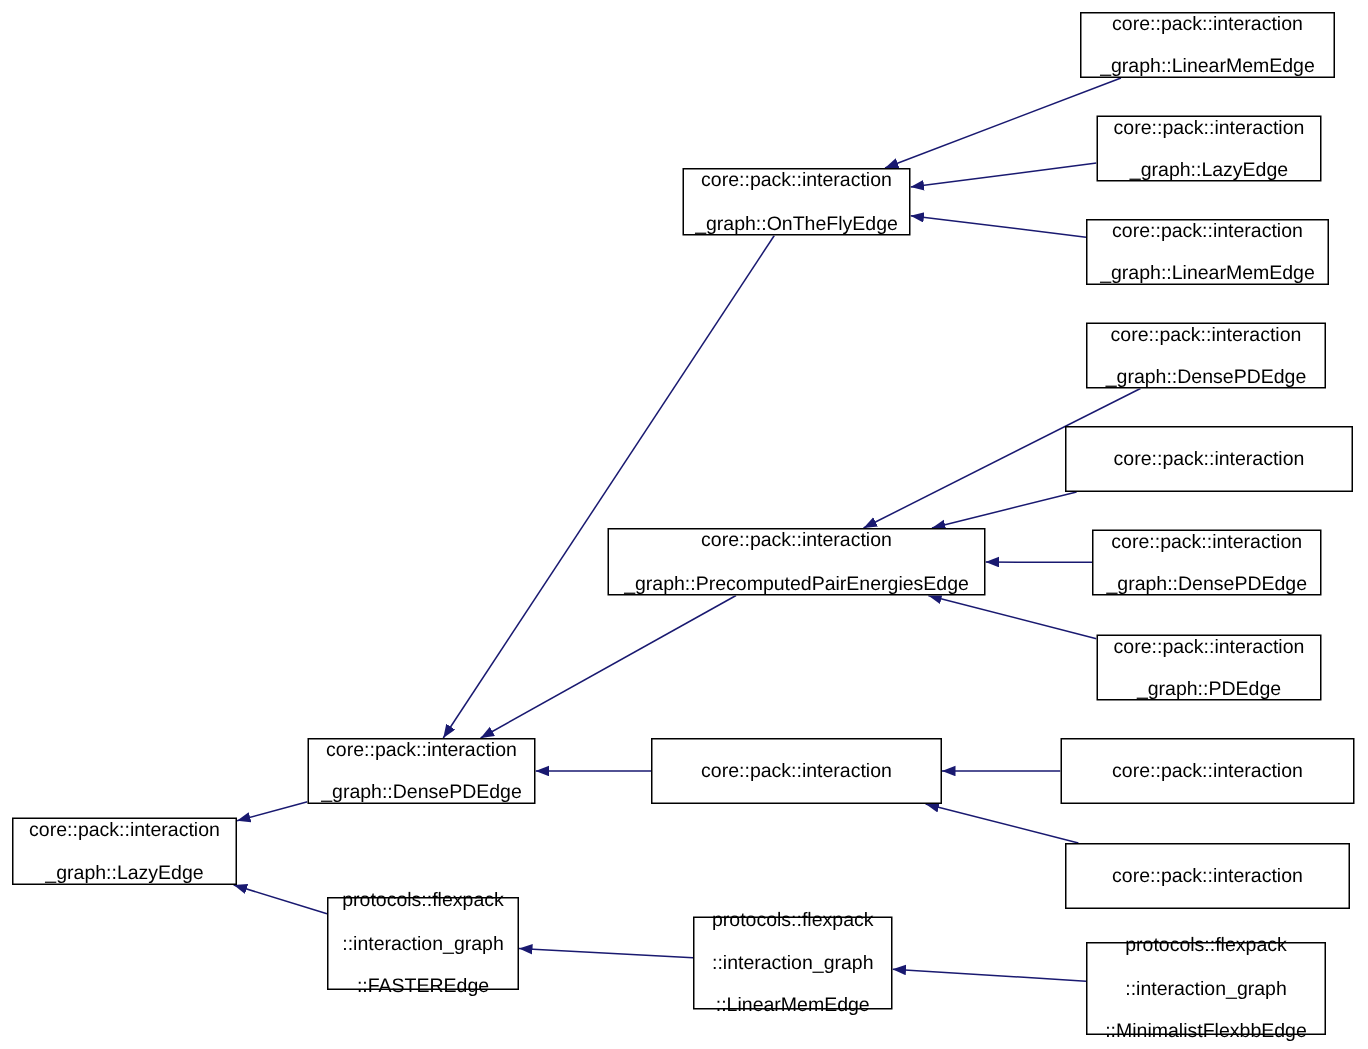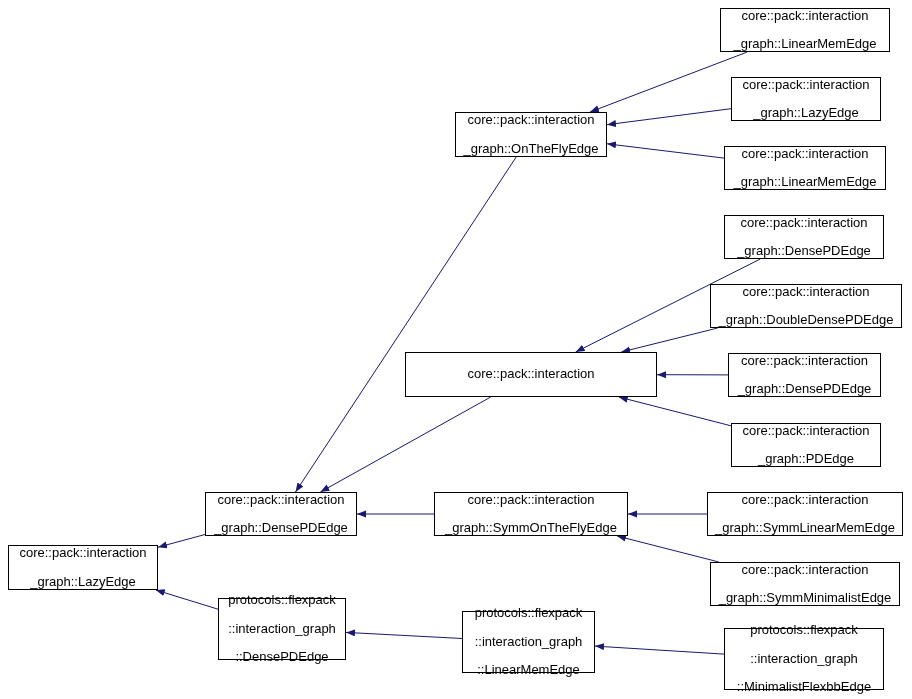--- a/index.html
+++ b/index.html
@@ -91,57 +91,54 @@
     <div class="node" style="left: 455px; top: 112px; width: 152px; height: 45px; background: rgb(255, 255, 255); border-color: rgb(0, 0, 0); color: rgb(0, 0, 0);">
       <span class="node-line">core::pack::interaction</span>
       <span class="node-line">_graph::OnTheFlyEdge</span>
     </div>
     <div class="node" style="left: 724px; top: 215px; width: 160px; height: 44px; background: rgb(255, 255, 255); border-color: rgb(0, 0, 0); color: rgb(0, 0, 0);">
       <span class="node-line">core::pack::interaction</span>
       <span class="node-line">_graph::DensePDEdge</span>
     </div>
     <div class="node" style="left: 710px; top: 284px; width: 192px; height: 44px; background: rgb(255, 255, 255); border-color: rgb(0, 0, 0); color: rgb(0, 0, 0);">
       <span class="node-line">core::pack::interaction</span>
-      <span class="node-line">_graph::DoubleDensePDEdge</span>
     </div>
     <div class="node" style="left: 728px; top: 353px; width: 153px; height: 44px; background: rgb(255, 255, 255); border-color: rgb(0, 0, 0); color: rgb(0, 0, 0);">
       <span class="node-line">core::pack::interaction</span>
       <span class="node-line">_graph::DensePDEdge</span>
     </div>
     <div class="node" style="left: 731px; top: 423px; width: 150px; height: 44px; background: rgb(255, 255, 255); border-color: rgb(0, 0, 0); color: rgb(0, 0, 0);">
       <span class="node-line">core::pack::interaction</span>
       <span class="node-line">_graph::PDEdge</span>
     </div>
     <div class="node" style="left: 405px; top: 352px; width: 252px; height: 45px; background: rgb(255, 255, 255); border-color: rgb(0, 0, 0); color: rgb(0, 0, 0);">
       <span class="node-line">core::pack::interaction</span>
+      <span class="node-line">_graph::PrecomputedPairEnergiesEdge</span>
     </div>
     <div class="node" style="left: 205px; top: 492px; width: 152px; height: 44px; background: rgb(255, 255, 255); border-color: rgb(0, 0, 0); color: rgb(0, 0, 0);">
       <span class="node-line">core::pack::interaction</span>
       <span class="node-line">_graph::DensePDEdge</span>
     </div>
     <div class="node" style="left: 434px; top: 492px; width: 194px; height: 44px; background: rgb(255, 255, 255); border-color: rgb(0, 0, 0); color: rgb(0, 0, 0);">
       <span class="node-line">core::pack::interaction</span>
-      <span class="node-line">_graph::SymmOnTheFlyEdge</span>
     </div>
     <div class="node" style="left: 707px; top: 492px; width: 196px; height: 44px; background: rgb(255, 255, 255); border-color: rgb(0, 0, 0); color: rgb(0, 0, 0);">
       <span class="node-line">core::pack::interaction</span>
-      <span class="node-line">_graph::SymmLinearMemEdge</span>
     </div>
     <div class="node" style="left: 710px; top: 562px; width: 190px; height: 44px; background: rgb(255, 255, 255); border-color: rgb(0, 0, 0); color: rgb(0, 0, 0);">
       <span class="node-line">core::pack::interaction</span>
-      <span class="node-line">_graph::SymmMinimalistEdge</span>
     </div>
     <div class="node" style="left: 8px; top: 545px; width: 150px; height: 45px; background: rgb(255, 255, 255); border-color: rgb(0, 0, 0); color: rgb(0, 0, 0);">
       <span class="node-line">core::pack::interaction</span>
       <span class="node-line">_graph::LazyEdge</span>
     </div>
     <div class="node" style="left: 218px; top: 598px; width: 128px; height: 62px; background: rgb(255, 255, 255); border-color: rgb(0, 0, 0); color: rgb(0, 0, 0);">
       <span class="node-line">protocols::flexpack</span>
       <span class="node-line">::interaction_graph</span>
-      <span class="node-line">::DensePDEdge</span>
+      <span class="node-line">::FASTEREdge</span>
     </div>
     <div class="node" style="left: 462px; top: 611px; width: 133px; height: 62px; background: rgb(255, 255, 255); border-color: rgb(0, 0, 0); color: rgb(0, 0, 0);">
       <span class="node-line">protocols::flexpack</span>
       <span class="node-line">::interaction_graph</span>
       <span class="node-line">::LinearMemEdge</span>
     </div>
     <div class="node" style="left: 724px; top: 628px; width: 160px; height: 62px; background: rgb(255, 255, 255); border-color: rgb(0, 0, 0); color: rgb(0, 0, 0);">
       <span class="node-line">protocols::flexpack</span>
       <span class="node-line">::interaction_graph</span>
       <span class="node-line">::MinimalistFlexbbEdge</span>

